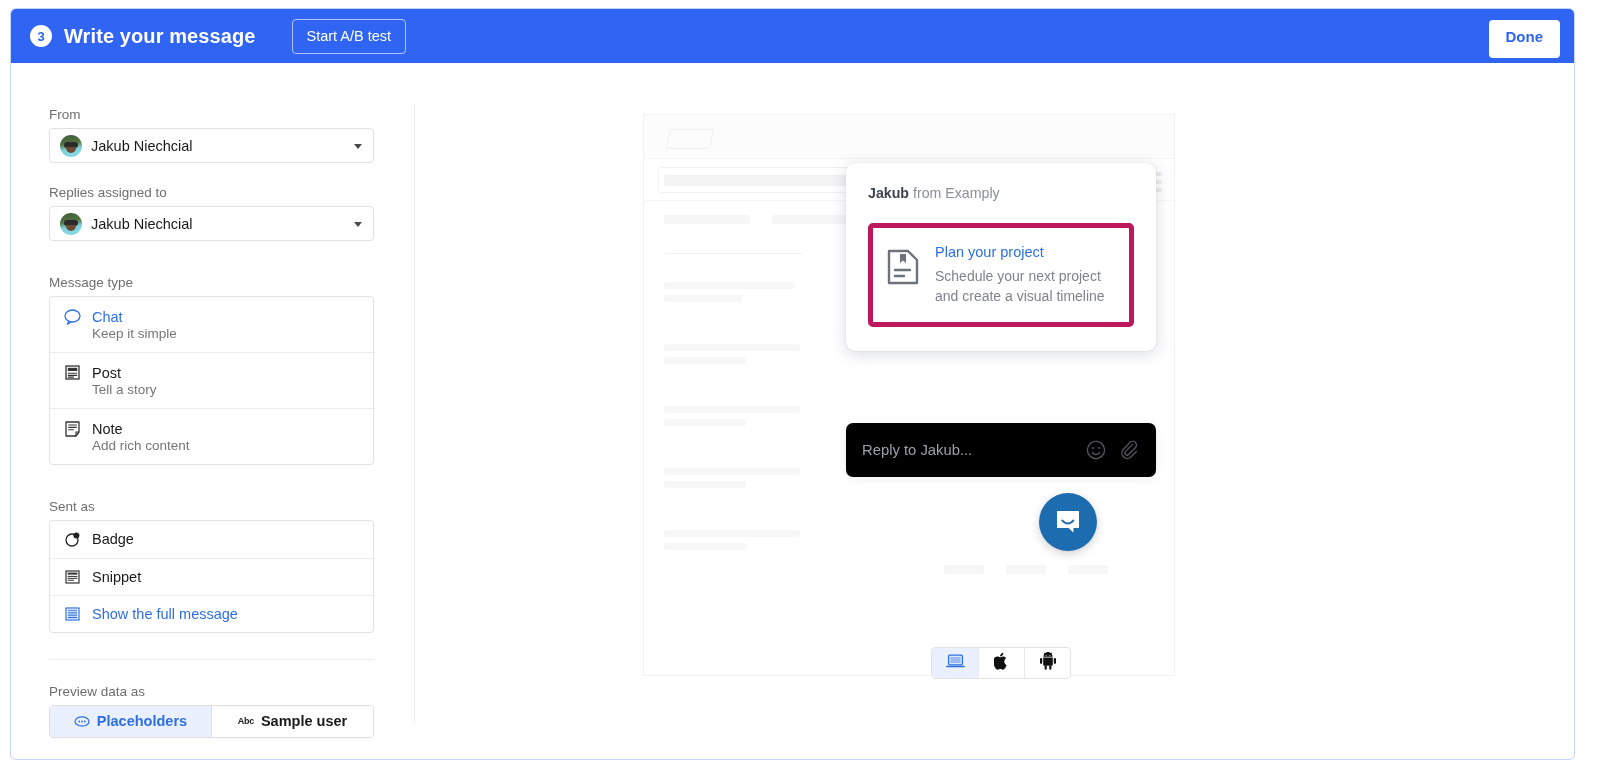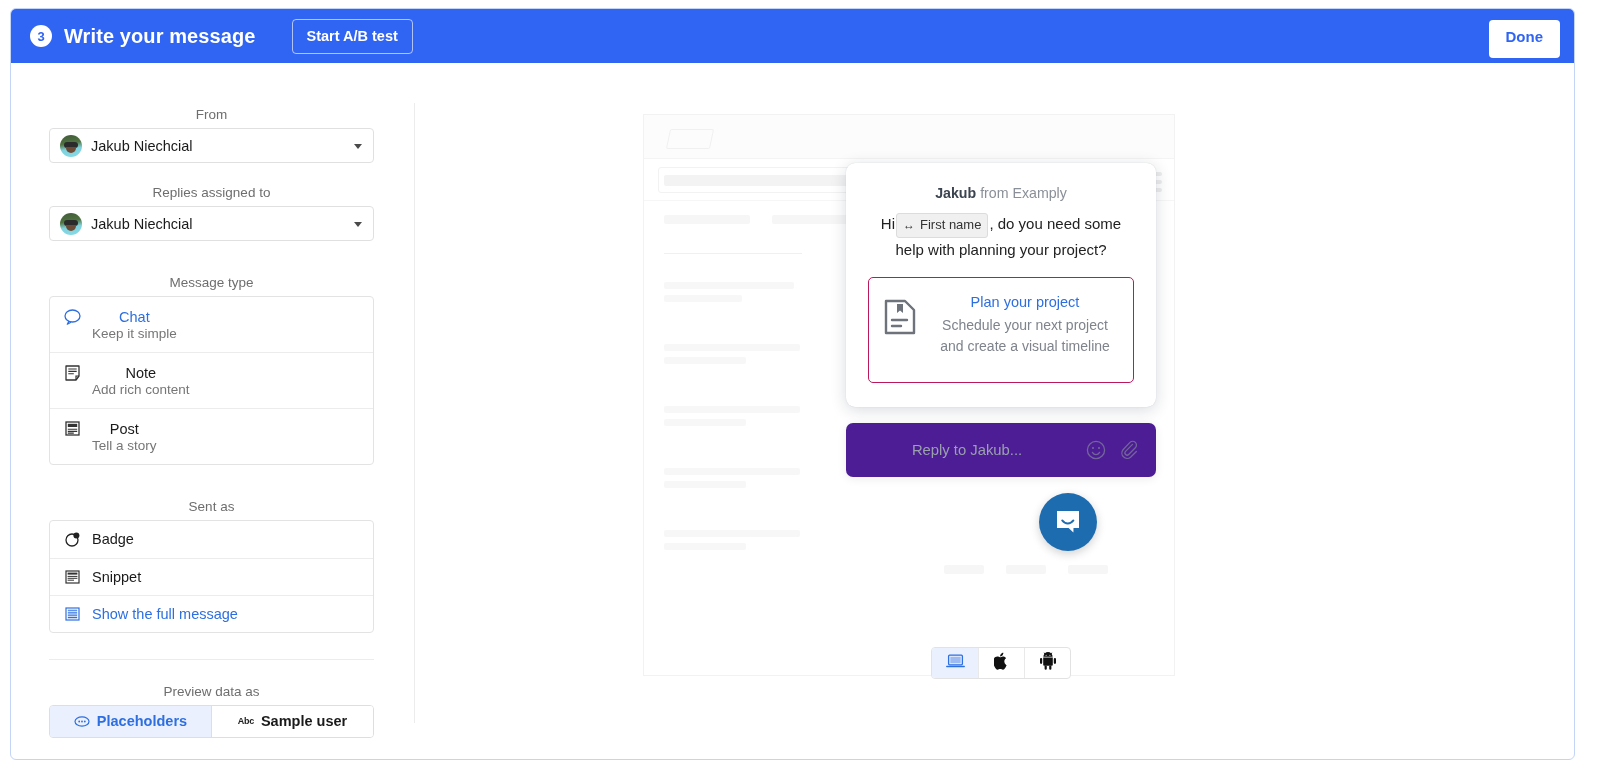--- a/index.html
+++ b/index.html
@@ -37,37 +37,37 @@
   }
   .topbar-title {
     color: #fff; font-size: 20px; font-weight: bold;
     margin-left: 12px; letter-spacing: .1px;
     white-space: nowrap;
   }
   .ab-btn {
     margin-left: 36px;
     border: 1px solid rgba(255,255,255,.62);
     border-radius: 4px;
-    color: #fff; font-size: 14.5px; font-weight: bold;
+    color: #fff; font-size: 14.5px; font-weight: normal;
     padding: 8px 14px 9px;
     background: transparent; cursor: pointer;
     white-space: nowrap;
     font-family: "Liberation Sans", sans-serif;
   }
   .done-btn {
     position: absolute; right: 14px; top: 11px;
     background: #fff; color: #3064f2;
     border: none; border-radius: 4px;
     font-size: 15px; font-weight: bold;
     padding: 8px 17px 13px; cursor: pointer;
     font-family: "Liberation Sans", sans-serif;
   }
 
   
-  .body-area { position: absolute; left: 0; top: 54px; right: 0; bottom: 0; text-align: center; }
+  .body-area { position: absolute; left: 0; top: 54px; right: 0; bottom: 0; }
   .vdivider {
     position: absolute; left: 403px; top: 40px;
     width: 1px; height: 620px; background: #ececec;
   }
 
   
   .form-col { position: absolute; left: 38px; top: 44px; width: 325px; }
   .field-label {
     font-size: 13.5px; color: #6e6e6e; margin-bottom: 6px;
     font-weight: 400;
@@ -208,32 +208,32 @@
   .msg-text { font-size: 15px; color: #222; line-height: 1.55; }
   .placeholder-chip {
     display: inline-flex; align-items: center; gap: 5px;
     background: #f0f0f0; border: 1px solid #dcdcdc; border-radius: 3px;
     padding: 1px 6px 2px; font-size: 13px; color: #333;
     vertical-align: baseline; margin: 0 1px;
   }
   .chip-arrows { font-size: 12px; color: #333; }
 
   .article-card {
-    margin-top: 15px; border: 1px solid #be185d; border-radius: 5px;
-    padding: 15px 14px 26px; display: flex; gap: 14px; cursor: pointer;
+    margin-top: 22px; border: 5px solid #be185d; border-radius: 5px;
+    padding: 15px 14px 16px; display: flex; gap: 14px; cursor: pointer;
   }
   .article-ico { flex: 0 0 34px; padding-top: 6px; }
   .article-title { font-size: 14.5px; color: #2d6fe0; line-height: 1.3; }
   .article-sub { font-size: 14px; color: #7e838c; line-height: 1.45; margin-top: 4px; }
 
   
   .composer {
     position: absolute; left: 375px; top: 360px;
     width: 310px; height: 54px;
-    background: #4c1d95; border-radius: 7px;
+    background: #000000; border-radius: 7px;
     display: flex; align-items: center;
     padding: 0 16px;
     box-shadow: 0 2px 10px rgba(20,30,55,.08);
   }
   .composer-ph { font-size: 14.8px; color: #9aa1ab; flex: 1; }
   .composer-ico { margin-left: 14px; opacity: .62; display: flex; cursor: pointer; }
 
   .launcher {
     position: absolute; left: 568px; top: 430px;
     width: 58px; height: 58px; border-radius: 50%;
@@ -303,52 +303,52 @@
           <div class="opt-row">
             <span class="opt-ico">
               <svg width="17" height="16" viewBox="0 0 17 16">
                   <ellipse cx="8.5" cy="7" rx="7.5" ry="6" fill="none" stroke="#2d6fe0" stroke-width="1.3"></ellipse>
                   <path d="M5 12 L3.3 15.2 L7 13.2" fill="none" stroke="#2d6fe0" stroke-width="1.3" stroke-linejoin="round"></path>
                 </svg>
             </span>
             <span class="opt-body">
               <span class="opt-title active">Chat</span>
               <span class="opt-sub">Keep it simple</span>
+            </span>
+          </div>
+
+          <div class="opt-row">
+            <span class="opt-ico">
+              <svg width="15" height="15" viewBox="0 0 15 15">
+                  <rect x="1" y="1" width="13" height="13" fill="none" stroke="#333" stroke-width="1.3"></rect>
+                  <rect x="2.8" y="2.8" width="9.4" height="3.2" fill="#333"></rect>
+                  <g stroke="#333" stroke-width="1.1">
+                    <path d="M2.8 8.2h9.4M2.8 10.4h9.4M2.8 12.1h6"></path>
+                  </g>
+                </svg>
+            </span>
+            <span class="opt-body">
+              <span class="opt-title">Post</span>
+              <span class="opt-sub">Tell a story</span>
             </span>
           </div>
 
           <div class="opt-row">
             <span class="opt-ico">
               <svg width="15" height="16" viewBox="0 0 15 16">
                   <path d="M1 1h13v10l-3 4H1z" fill="none" stroke="#333" stroke-width="1.3" stroke-linejoin="round"></path>
                   <path d="M11 15v-4h3" fill="none" stroke="#333" stroke-width="1.2"></path>
                   <g stroke="#333" stroke-width="1.1">
                     <path d="M3.3 4h8.4M3.3 6.4h8.4M3.3 8.8h5.5"></path>
                   </g>
                 </svg>
             </span>
             <span class="opt-body">
               <span class="opt-title">Note</span>
               <span class="opt-sub">Add rich content</span>
-            </span>
-          </div>
-
-          <div class="opt-row">
-            <span class="opt-ico">
-              <svg width="15" height="15" viewBox="0 0 15 15">
-                  <rect x="1" y="1" width="13" height="13" fill="none" stroke="#333" stroke-width="1.3"></rect>
-                  <rect x="2.8" y="2.8" width="9.4" height="3.2" fill="#333"></rect>
-                  <g stroke="#333" stroke-width="1.1">
-                    <path d="M2.8 8.2h9.4M2.8 10.4h9.4M2.8 12.1h6"></path>
-                  </g>
-                </svg>
-            </span>
-            <span class="opt-body">
-              <span class="opt-title">Post</span>
-              <span class="opt-sub">Tell a story</span>
             </span>
           </div>
 
         </div>
       </div>
 
       <div class="gap-xl"></div>
 
       <div>
         <div class="field-label">Sent as</div>
@@ -471,24 +471,20 @@
           <div class="sk-chip" style="width:40px"></div>
           <div class="sk-chip" style="width:40px"></div>
         </div>
       </div>
 
       <div class="msg-card">
         <div class="msg-from">
           <span class="who">Jakub</span>
           <span>from Examply</span>
         </div>
-        <div class="msg-text"><span>Hi</span><span class="placeholder-chip">
-              <span class="chip-arrows">↔</span>
-              <span>First name</span>
-            </span><span>, do you need some help with planning your project?</span></div>
 
         <div class="article-card">
           <span class="article-ico">
             <svg width="32" height="36" viewBox="0 0 32 36">
               <path d="M2 2h19l9 9v23H2z" fill="none" stroke="#6d727b" stroke-width="2.4" stroke-linejoin="round"></path>
               <path d="M13 5 h6 v9 l-3-2.6 -3 2.6z" fill="#6d727b"></path>
               <g stroke="#6d727b" stroke-width="2.4" stroke-linecap="round">
                 <path d="M8 21h15M8 27h9"></path>
               </g>
             </svg>

